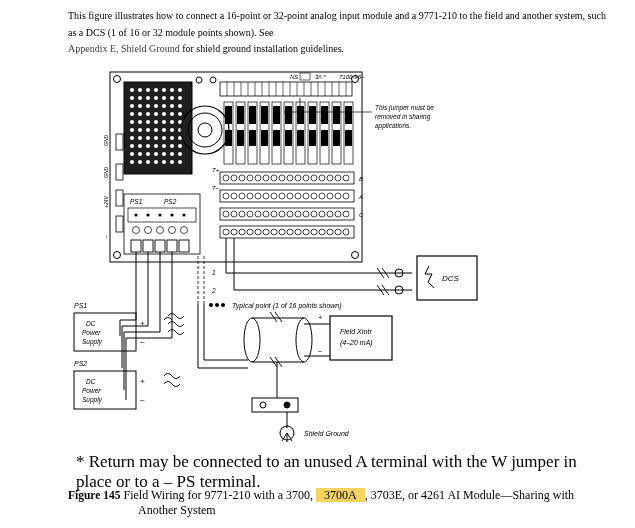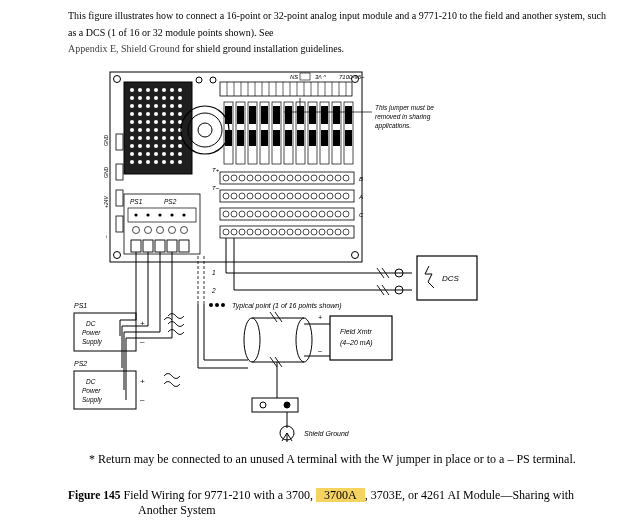--- a/index.html
+++ b/index.html
@@ -14,22 +14,21 @@
   .intro{
     position:absolute;left:68px;top:8px;width:545px;
     font-size:10px;line-height:16.5px;text-align:left;
   }
   .link{color:#404040;text-decoration:none;}
   .figwrap{
     position:absolute;left:72px;top:68px;width:520px;height:390px;font-style:italic;
   }
   .note{
     position:absolute;left:76px;top:452px;width:520px;
-    font-size:12px;
-    margin-left:13px;
+    font-size:17px;
   }
   .caption{
     position:absolute;left:68px;top:488px;width:545px;
     font-size:12px;line-height:15px;
   }
   .caption b{font-family:Liberation Serif, serif;font-size:11.5px;}
   .hl{background:#f4d35e;padding:0 8px;}
   svg{display:block;}
   text{font-family:"Liberation Sans", sans-serif;}
 </style>

